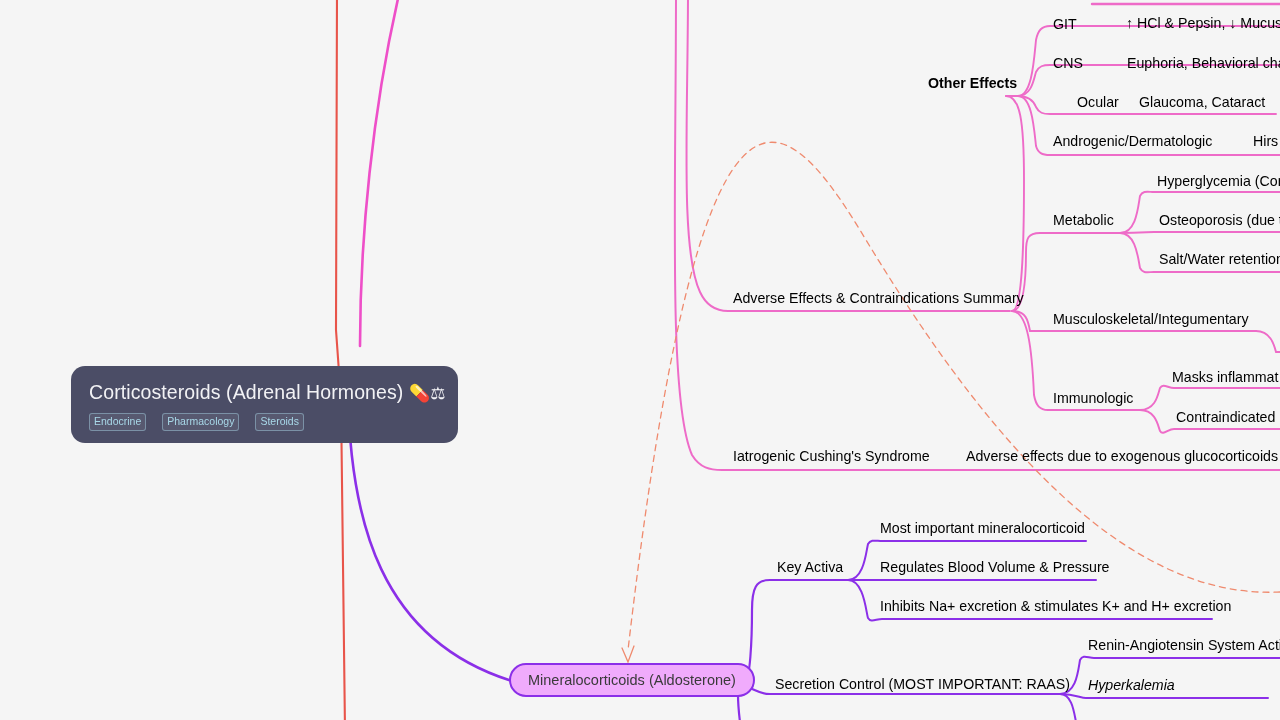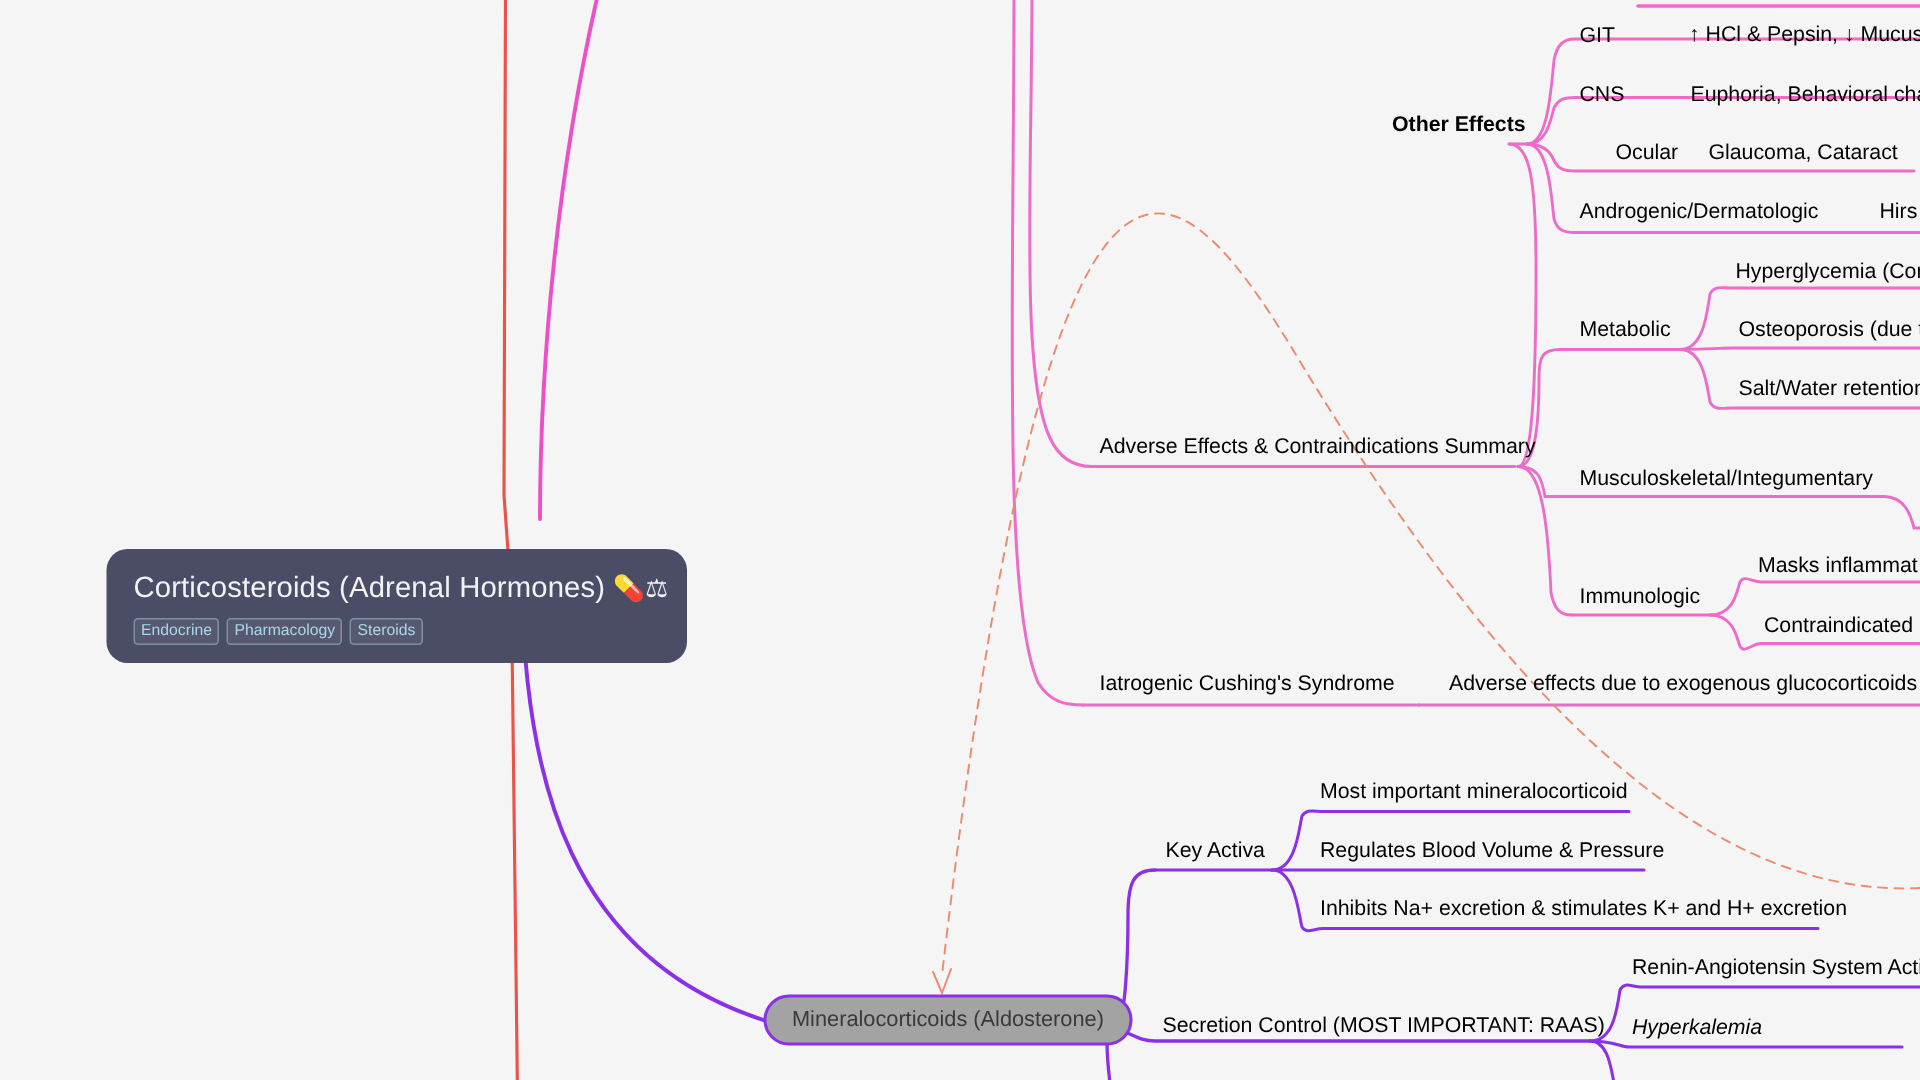--- a/index.html
+++ b/index.html
@@ -25,35 +25,35 @@
     margin-top:44px;
   }
   .central .title{
     color:#f2f2f5;
     font-size:19.5px;
     line-height:24px;
     white-space:nowrap;
     letter-spacing:0.1px;
   }
   .central .emoji{font-size:17px;letter-spacing:0px;}
-  .tags{margin-top:7px;display:flex;gap:5px;}
+  .tags{margin-top:7px;display:flex;gap:16px;}
   .tag{
     font-size:10.5px;line-height:13px;
     color:#a8d8e8;
     background:rgba(255,255,255,0.07);
     border:1px solid rgba(168,216,232,0.45);
     border-radius:3px;
     padding:1px 4px 2px 4px;
     white-space:nowrap;
   }
 
   
   .branch-node{
     position:absolute;
-    background:#a3a3a3;
+    background:#f0abfc;
     border:2.4px solid #8b2fe8;
     border-radius:17px;
     padding:7px 17px;
     box-sizing:border-box;
     font-size:14.5px;
     color:#3a3a3a;
     white-space:nowrap;
     z-index:5;
   }
 

